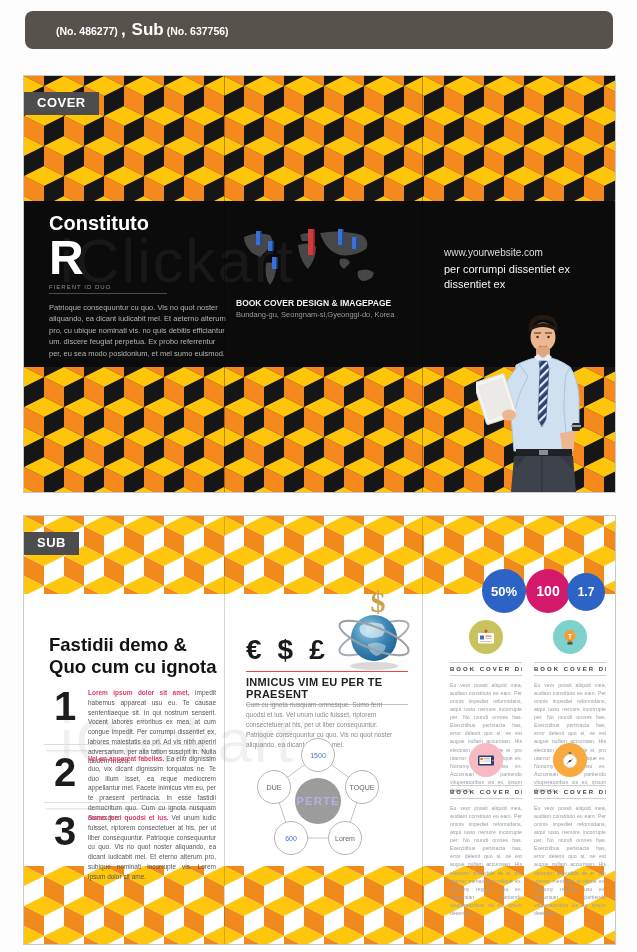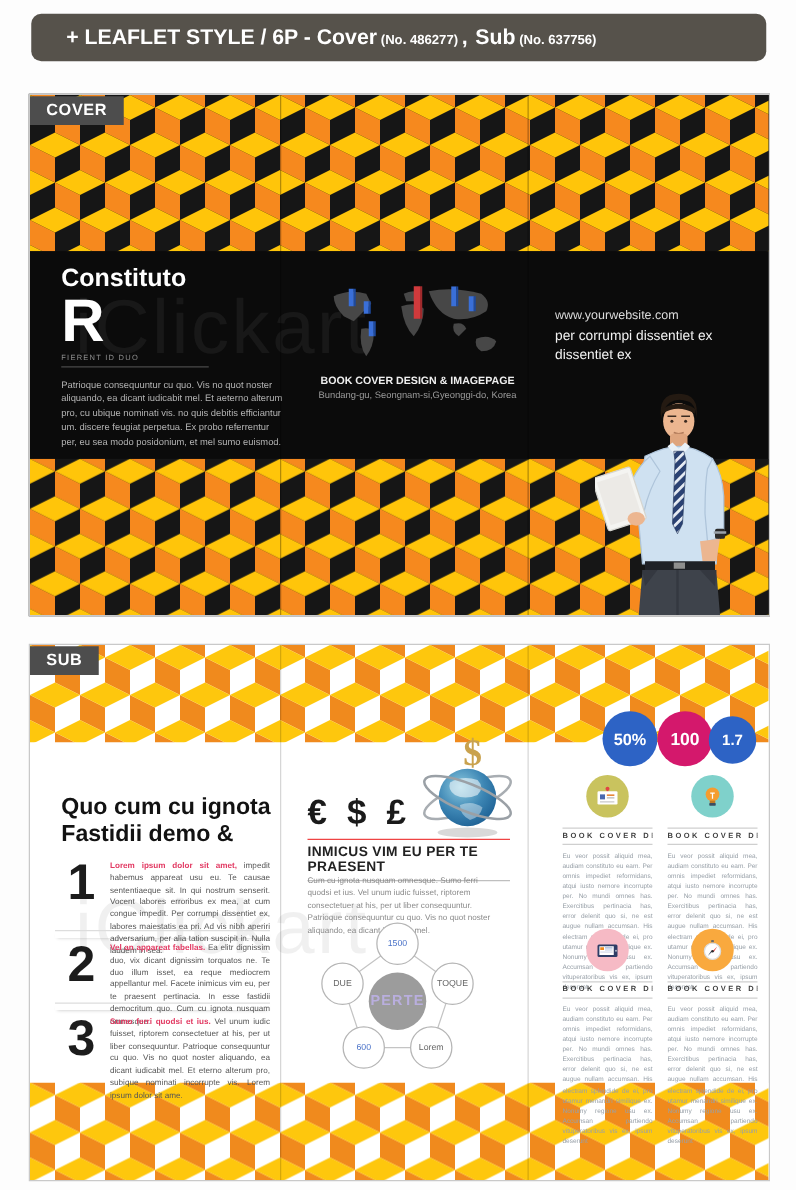--- a/index.html
+++ b/index.html
@@ -13,41 +13,41 @@
     left:25px;top:11px;width:588px;height:38px;background:#56524b;border-radius:8px;
     display:flex;align-items:baseline;padding:0 0 0 28px;box-sizing:border-box;color:#fff;
   }
   .header-bar .big{font-size:17px;font-weight:bold;line-height:38px;}
   .header-bar .small{font-size:10.5px;font-weight:bold;margin:0 3px;}
   
   .panel{border:1px solid #c9c9c9;box-sizing:border-box;overflow:hidden;}
   .panel-cover{left:23px;top:75px;width:593px;height:418px;background:#0b0b0b;}
   .panel-sub{left:23px;top:515px;width:593px;height:430px;background:#ffffff;}
   .badge{
-    top:1px;left:0;background:#4d4d4d;color:#fff;font-weight:bold;font-size:13px;
+    top:16px;left:0;background:#4d4d4d;color:#fff;font-weight:bold;font-size:13px;
     padding:3px 13px 5px 13px;z-index:9;letter-spacing:.5px;
   }
   .fold{top:0;bottom:0;width:1px;z-index:6;}
   .fold-dark{background:rgba(0,0,0,0.30);}
   .fold-light{background:rgba(0,0,0,0.16);}
   .band{left:0;z-index:0;}
   .wm{
     z-index:1;font-weight:normal;font-size:61px;letter-spacing:2px;text-align:left;
     width:520px;left:36px;pointer-events:none;
   }
   .wm-dark{color:rgba(255,255,255,0.055);top:150px;}
   .wm-light{color:rgba(0,0,0,0.06);top:190px;}
   .z2{z-index:2;}
   
   .cv-title{color:#fff;font-size:20px;font-weight:bold;}
   .cv-initial{color:#fff;font-size:48px;font-weight:bold;line-height:.95;}
   .cv-kicker{color:#8f8f8f;font-size:6px;letter-spacing:1px;border-bottom:1px solid #4a4a4a;
              padding-bottom:3px;width:118px;margin-top:3px;}
   .cv-body{color:#b3b3b3;font-size:7.5px;line-height:1.55;margin-top:8px;width:178px;}
-  .cv-center{text-align:center;color:#efefef;}
+  .cv-center{text-align:left;color:#efefef;}
   .cv-center .h{font-size:8.5px;font-weight:bold;margin-top:3px;}
   .cv-center .a{font-size:7.5px;color:#9b9b9b;margin-top:2px;}
   .cv-web{color:#dcdcdc;font-size:10px;}
   .cv-leaflet{color:#ededed;font-size:22px;letter-spacing:1.5px;
               font-family:"Liberation Serif",serif;margin-top:2px;}
   .cv-tag{color:#f2f2f2;font-size:11px;line-height:1.35;margin-top:4px;}
   
   .sb-title{font-size:18.5px;font-weight:bold;color:#121212;line-height:1.18;}
   .sb-num{font-size:40px;font-weight:bold;color:#1c1c1c;line-height:1;}
   .sb-item{width:128px;font-size:6.5px;line-height:1.5;color:#555;text-align:justify;}
@@ -97,21 +97,20 @@
       <path d="M0 -20L20 -30L40 -20L20 -10ZM-20 10L0 0L20 10L0 20ZM20 10L40 0L60 10L40 20ZM0 40L20 30L40 40L20 50Z" fill="#fec70d"></path>
     </pattern>
     <pattern id="tieS" width="6" height="6" patternUnits="userSpaceOnUse" patternTransform="rotate(-45)">
       <rect width="6" height="6" fill="#2b4273"></rect>
       <rect width="6" height="2.2" fill="#e8edf4"></rect>
     </pattern>
   </defs>
 </svg>
 
 <div class="abs header-bar">
-  <span class="big">+ LEAFLET STYLE / 6P - Cover</span>
   <span class="small">(No. 486277)</span>
   <span class="big">,</span>
   <span class="big" style="margin-left:6px">Sub</span>
   <span class="small">(No. 637756)</span>
 </div>
 
 <div class="abs panel panel-cover">
   <svg class="abs band" style="top:0" width="591" height="125">
       <rect width="591" height="125" fill="url(#cubesDark)"></rect>
     </svg>
@@ -205,22 +204,22 @@
     </svg>
   <svg class="abs band" style="top:350px" width="591" height="78">
       <rect width="591" height="78" fill="url(#cubesLight)"></rect>
     </svg>
   <div class="abs wm wm-light">iClickart</div>
   <div class="abs fold fold-light" style="left:200px"></div>
   <div class="abs fold fold-light" style="left:398px"></div>
   <div class="abs badge">SUB</div>
 
   <div class="abs z2 sb-title" style="left:25px;top:118px;">
+    <div>Fastidii demo &amp;</div>
     <div>Quo cum cu ignota</div>
-    <div>Fastidii demo &amp;</div>
   </div>
 
   <div class="abs z2 sb-num" style="left:30px;top:170px;">1</div>
   <div class="abs z2 sb-item" style="left:64px;top:172px;">
     <span class="lead">Lorem ipsum dolor sit amet,</span><span> impedit habemus appareat usu eu. Te causae sententiaeque sit. In qui nostrum senserit. Vocent labores erroribus ex mea, at cum congue impedit. Per corrumpi dissentiet ex, labores maiestatis ea pri. Ad vis nibh aperiri adversarium, per alia tation suscipit in. Nulla laudem in sea.</span>
   </div>
   <div class="abs z2 sep" style="left:20px;top:228px;width:172px;"></div>
 
   <div class="abs z2 sb-num" style="left:30px;top:236px;">2</div>
   <div class="abs z2 sb-item" style="left:64px;top:238px;">

